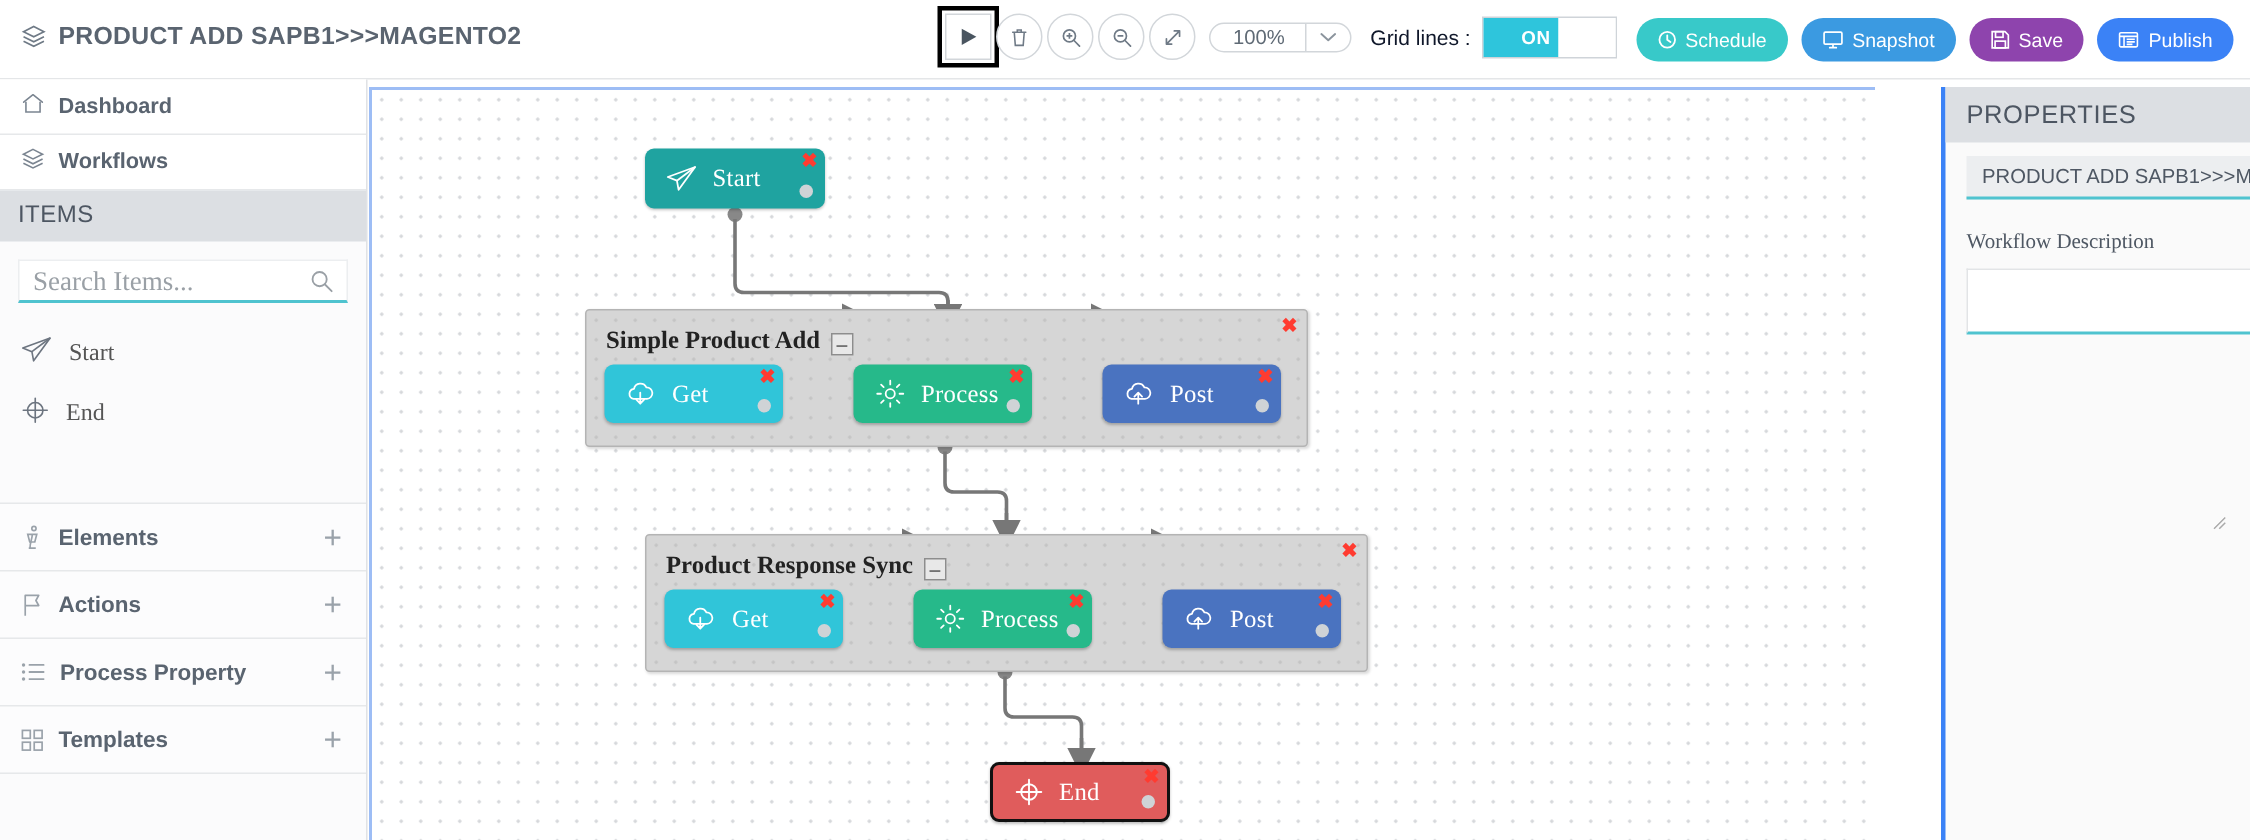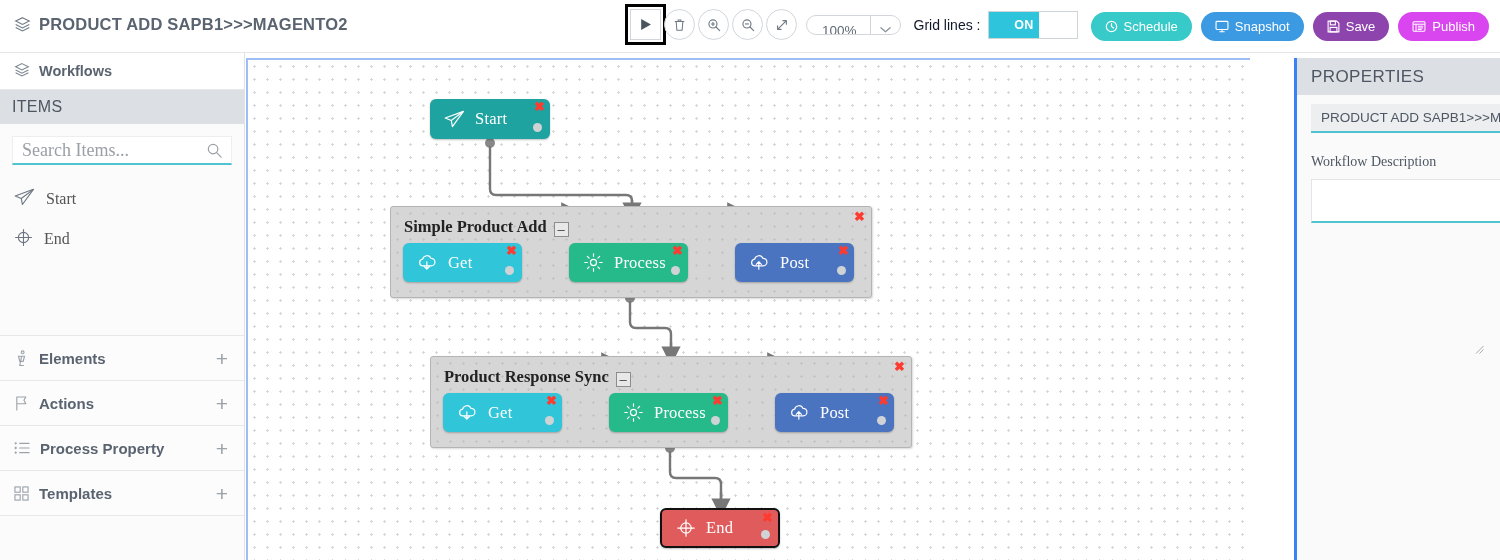--- a/index.html
+++ b/index.html
@@ -37,21 +37,21 @@
     border: 1px solid #d2d6da; background: #fff;
     display: flex; align-items: center; justify-content: center;
     color: #6f7a86; margin-right: 3px;
     cursor: pointer;
   }
   .tb-btn.focused {
     outline: 3px solid #000; outline-offset: 2px; border-radius: 0;
     border: 1px solid #d2d6da;
   }
   .zoom-select {
-    display: flex; 
+    display: flex; align-items: center;
     height: 20px; border: 1px solid #d2d6da; border-radius: 16px;
     background: #fff; margin-left: 6px; overflow: hidden;
   }
   .zoom-val {
     padding: 0 13px 0 15px; font-size: 13.5px; color: #5f6a75;
     line-height: 29px;
   }
   .zoom-caret {
     width: 30px; height: 29px; border-left: 1px solid #d2d6da;
     display: flex; align-items: center; justify-content: center;
@@ -316,34 +316,43 @@
       <span>Snapshot</span>
     </button>
     <button class="act-btn" style="background:#8e44ad">
       <svg width="13" height="13" viewBox="0 0 14 14" fill="none" stroke="#fff" stroke-width="1.2">
         <path d="M1.2 1.2 H10.4 L12.8 3.6 V12.8 H1.2 Z"></path>
           <rect x="3.6" y="1.2" width="5.4" height="4"></rect>
           <rect x="3.3" y="8" width="7.4" height="4.8"></rect>
       </svg>
       <span>Save</span>
     </button>
-    <button class="act-btn" style="background:#d946ef">
+    <button class="act-btn" style="background:#3b82f6">
       <svg width="14" height="13" viewBox="0 0 16 14" fill="none" stroke="#fff" stroke-width="1.2">
         <rect x="1.2" y="1.6" width="13.6" height="10.8" rx="1"></rect>
           <path d="M1.2 4.4 H14.8"></path>
           <path d="M4.6 4.4 V12.4"></path>
         <path d="M6.6 6.6 H12.8 M6.6 8.6 H12.8 M6.6 10.5 H11"></path>
       </svg>
       <span>Publish</span>
     </button>
   </div>
 </div>
 
 <div class="sidebar">
 
+  <div class="nav-item">
+    <span>
+      <svg width="16" height="16" viewBox="0 0 18 18" fill="none" stroke="#7b8591" stroke-width="1.2">
+        <path d="M2 8 L9 2.4 L16 8" stroke-linecap="round" stroke-linejoin="round"></path>
+        <path d="M3.7 7.6 V15.4 H14.3 V7.6"></path>
+      </svg>
+    </span>
+    <span>Dashboard</span>
+  </div>
 
   <div class="nav-item">
     <span>
       <svg width="16" height="16" viewBox="0 0 20 20" fill="none" stroke="#7b8591" stroke-width="1.3">
         <path d="M10 2 L18 6 L10 10 L2 6 Z"></path>
           <path d="M2 10 L10 14 L18 10"></path>
           <path d="M2 13.5 L10 17.5 L18 13.5"></path>
       </svg>
     </span>
     <span>Workflows</span>

